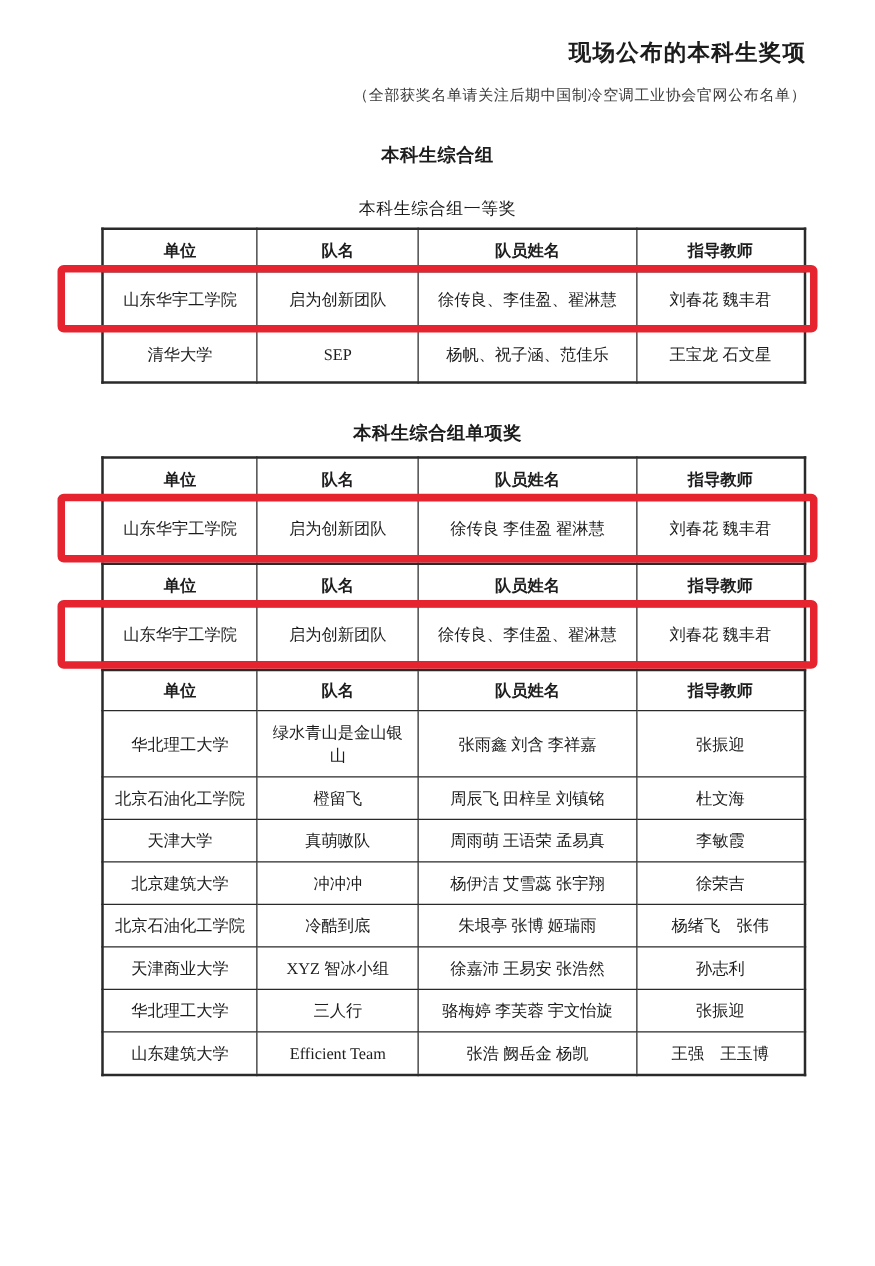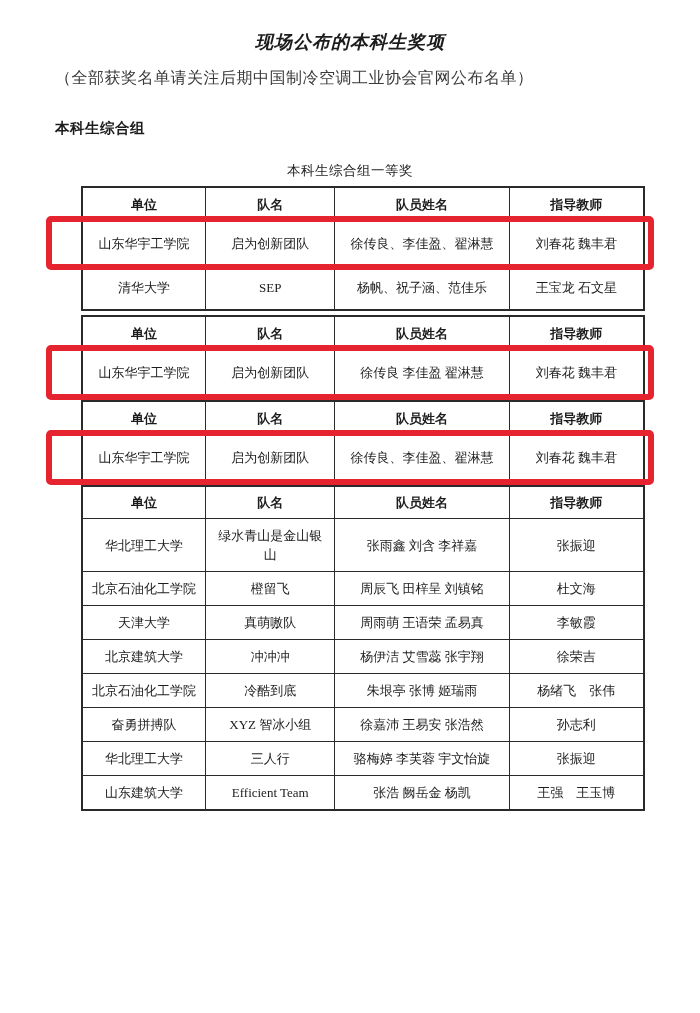--- a/index.html
+++ b/index.html
@@ -5,29 +5,29 @@
   :root{ --hl:#e52430; --ink:#1c1c1c; --line:#2a2a2a; }
   *{ margin:0; padding:0; box-sizing:border-box; }
   html,body{ background:#ffffff; }
   body{
     width:700px; min-height:1013px; margin:0 auto;
     font-family:"Liberation Serif","DejaVu Serif",serif;
     color:var(--ink);
   }
   .page{ width:700px; padding:30px 55px 10px 55px; }
   .page-title{
-    text-align:center; font-size:18px; font-weight:bold;
-    letter-spacing:1px; margin-bottom:14px;font-style:italic;
+    text-align:right; font-size:18px; font-weight:bold;
+    letter-spacing:1px; margin-bottom:14px;
   }
   .page-subtitle{
-    text-align:left; font-size:16px; color:#3a3a3a;
+    text-align:right; font-size:12px; color:#3a3a3a;
     margin-bottom:24px; letter-spacing:.5px;
   }
   .group-heading{
-    font-size:14.5px; font-weight:bold;
+    text-align:center; font-size:14.5px; font-weight:bold;
     margin-top:30px; margin-bottom:9px; letter-spacing:.5px;
   }
   .award-title{
     text-align:center; font-size:13.5px; font-weight:normal;
     margin-top:24px; margin-bottom:6px; letter-spacing:.5px;
   }
   .table-wrap{ position:relative; margin:0 0 4px 0;padding-left:26px; }
   table{
     width:100%; border-collapse:collapse; table-layout:fixed;
     border:2px solid var(--line);
@@ -85,20 +85,21 @@
             <tr>
               <td>清华大学</td>
               <td>SEP</td>
               <td>杨帆、祝子涵、范佳乐</td>
               <td>王宝龙 石文星</td>
             </tr>
           </tbody>
         </table>
         <div class="red-box" style="top: 30px; height: 54px;"></div>
       </div>
+      <h2 class="group-heading">本科生综合组单项奖</h2>
       <div class="table-wrap">
         <table class="">
           <colgroup>
             <col class="c-unit">
             <col class="c-team">
             <col class="c-members">
             <col class="c-teachers">
           </colgroup>
           <thead>
             <tr>
@@ -187,21 +188,21 @@
               <td>杨伊洁 艾雪蕊 张宇翔</td>
               <td>徐荣吉</td>
             </tr>
             <tr>
               <td>北京石油化工学院</td>
               <td>冷酷到底</td>
               <td>朱垠亭 张博 姬瑞雨</td>
               <td>杨绪飞　张伟</td>
             </tr>
             <tr>
-              <td>奋勇拼搏队</td>
+              <td>天津商业大学</td>
               <td>XYZ 智冰小组</td>
               <td>徐嘉沛 王易安 张浩然</td>
               <td>孙志利</td>
             </tr>
             <tr>
               <td>华北理工大学</td>
               <td>三人行</td>
               <td>骆梅婷 李芙蓉 宇文怡旋</td>
               <td>张振迎</td>
             </tr>

